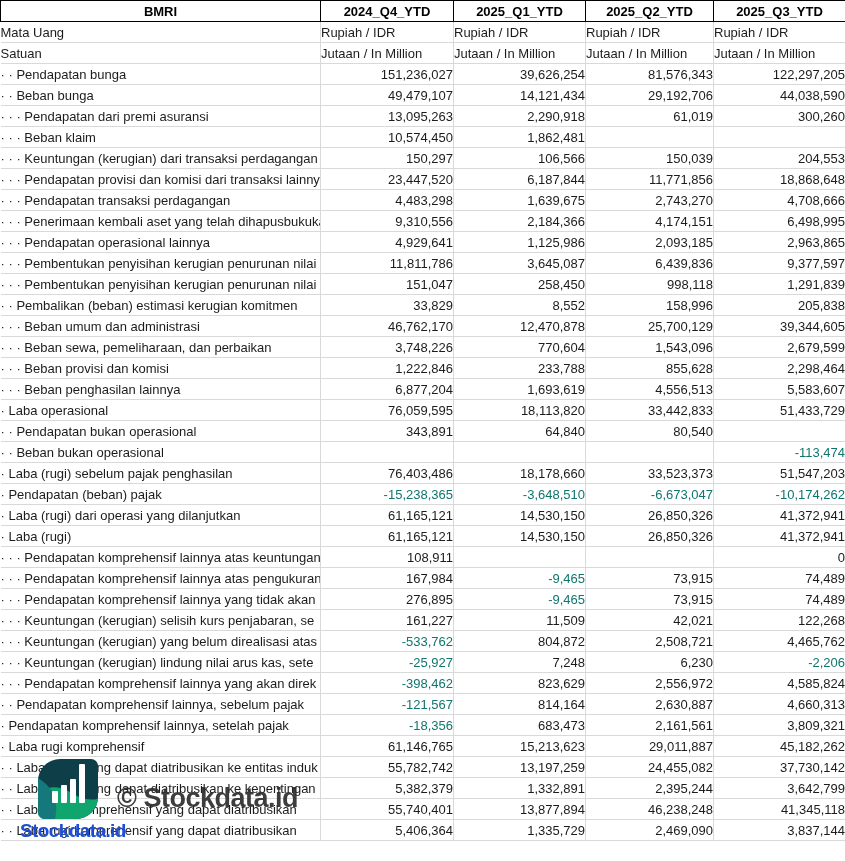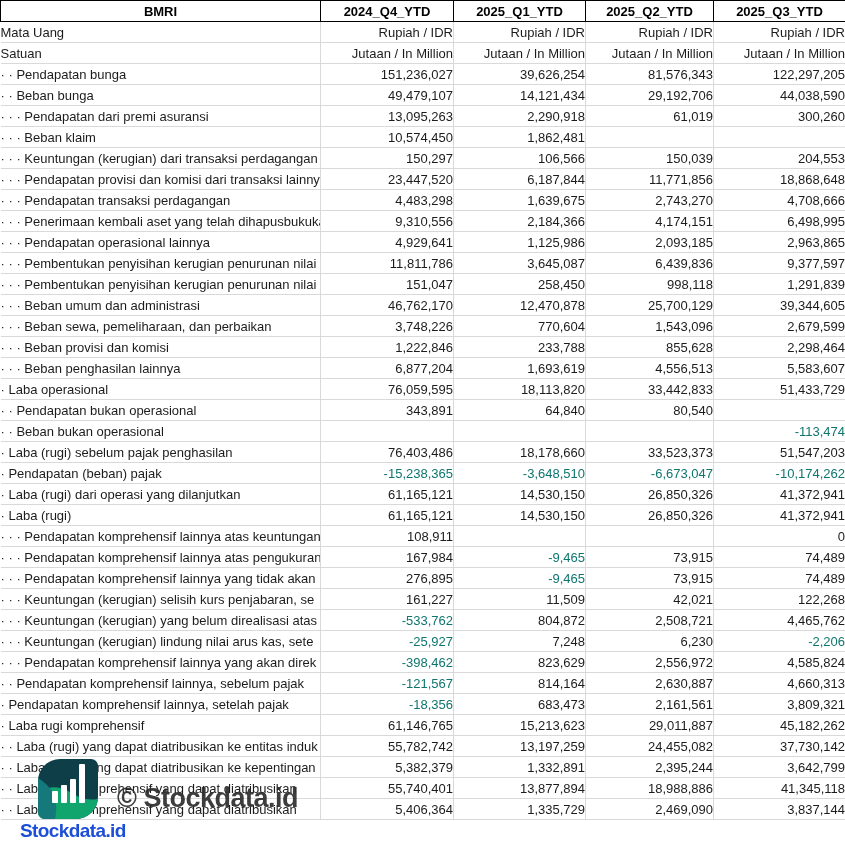--- a/index.html
+++ b/index.html
@@ -10,21 +10,21 @@
   table.grid{border-collapse:collapse;table-layout:fixed;width:845px;padding-left:8px;}
   .grid td,.grid th{
     height:20px;padding:0;overflow:hidden;white-space:nowrap;
     border-right:1px solid #d9d9d9;border-bottom:1px solid #d9d9d9;
     font-weight:normal;vertical-align:middle;
   }
   .grid tr.hdr th{
     border:1.5px solid #000;font-weight:bold;text-align:center;height:20px;color:#000;
   }
   .label{padding-left:3px;text-align:left;}
-  .meta{padding-left:3px;text-align:right;}
+  .meta{padding-left:3px;text-align:left;}
   .num{padding-right:5px;text-align:right;}
   .neg{color:#0f766e;margin-top:20px;}
   .watermark{
     position:absolute;left:117px;top:783px;font-size:27px;font-weight:bold;
     color:rgba(45,45,45,0.92);letter-spacing:-0.5px;z-index:5;
   }
   .logo-wrap{position:absolute;left:0;top:0;width:0;height:0;z-index:6;}
   .logo-icon{position:absolute;left:35px;top:757px;width:66px;height:64px;}
   .logo-text{
     position:absolute;left:20px;top:820px;font-size:19px;font-weight:bold;
@@ -137,20 +137,27 @@
         <td class="num">9,377,597</td>
       </tr>
       <tr>
         <td class="label">· · · Pembentukan penyisihan kerugian penurunan nilai</td>
         <td class="num">151,047</td>
         <td class="num">258,450</td>
         <td class="num">998,118</td>
         <td class="num">1,291,839</td>
       </tr>
       <tr>
+        <td class="label">· · Pembalikan (beban) estimasi kerugian komitmen</td>
+        <td class="num">33,829</td>
+        <td class="num">8,552</td>
+        <td class="num">158,996</td>
+        <td class="num">205,838</td>
+      </tr>
+      <tr>
         <td class="label">· · · Beban umum dan administrasi</td>
         <td class="num">46,762,170</td>
         <td class="num">12,470,878</td>
         <td class="num">25,700,129</td>
         <td class="num">39,344,605</td>
       </tr>
       <tr>
         <td class="label">· · · Beban sewa, pemeliharaan, dan perbaikan</td>
         <td class="num">3,748,226</td>
         <td class="num">770,604</td>
@@ -301,21 +308,21 @@
         <td class="label">· · Laba (rugi) yang dapat diatribusikan ke kepentingan</td>
         <td class="num">5,382,379</td>
         <td class="num">1,332,891</td>
         <td class="num">2,395,244</td>
         <td class="num">3,642,799</td>
       </tr>
       <tr>
         <td class="label">· · Laba rugi komprehensif yang dapat diatribusikan</td>
         <td class="num">55,740,401</td>
         <td class="num">13,877,894</td>
-        <td class="num">18,988,886</td>
+        <td class="num">46,238,248</td>
         <td class="num">41,345,118</td>
       </tr>
       <tr>
         <td class="label">· · Laba rugi komprehensif yang dapat diatribusikan</td>
         <td class="num">5,406,364</td>
         <td class="num">1,335,729</td>
         <td class="num">2,469,090</td>
         <td class="num">3,837,144</td>
       </tr>
     </tbody>

